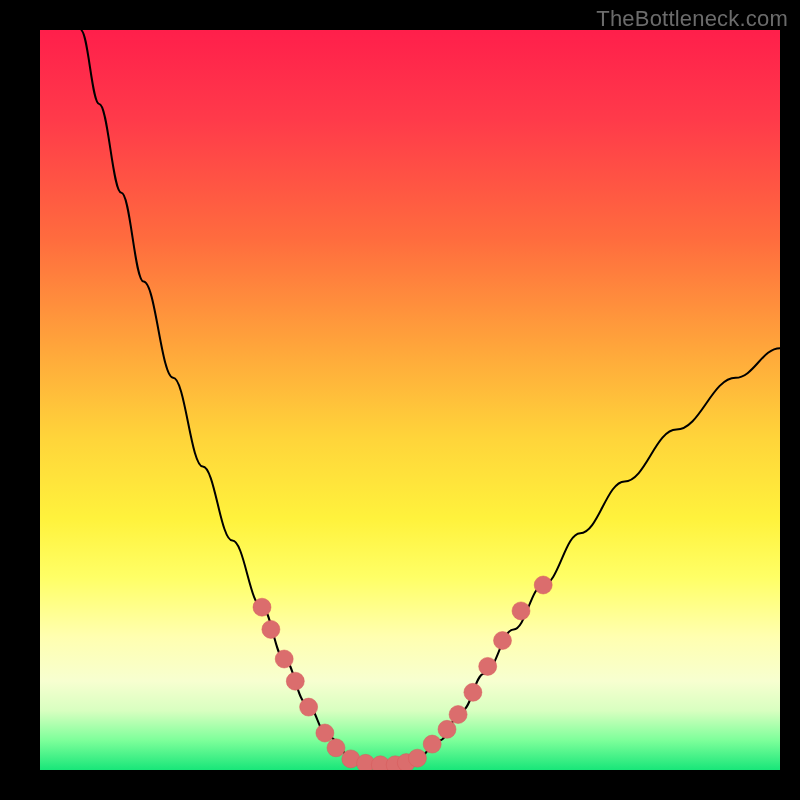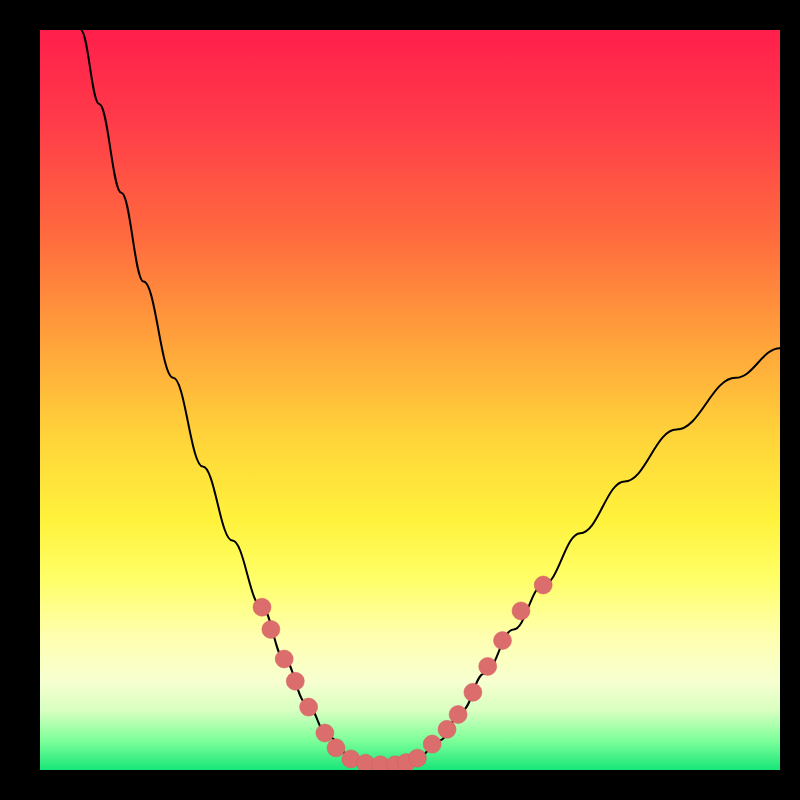--- a/index.html
+++ b/index.html
@@ -58,20 +58,21 @@
   .dot {
     fill: #db6d6d;
     stroke: #d65a5a;
     stroke-width: 0.5;
   }
 </style>
 </head>
 <body>
 
 <div class="frame">
+  <div class="watermark">TheBottleneck.com</div>
   <div class="plot-area"></div>
   <svg class="curve" viewBox="0 0 740 740" preserveAspectRatio="none">
     <path id="main-curve" d="M 40.70 0.00 C 48.10 0.00, 51.80 74.00, 59.20 74.00 C 68.08 74.00, 72.52 162.80, 81.40 162.80 C 90.28 162.80, 94.72 251.60, 103.60 251.60 C 115.44 251.60, 121.36 347.80, 133.20 347.80 C 145.04 347.80, 150.96 436.60, 162.80 436.60 C 174.64 436.60, 180.56 510.60, 192.40 510.60 C 204.24 510.60, 210.16 577.20, 222.00 577.20 C 230.88 577.20, 235.32 629.00, 244.20 629.00 C 253.08 629.00, 257.52 673.40, 266.40 673.40 C 275.28 673.40, 279.72 706.70, 288.60 706.70 C 297.48 706.70, 301.92 726.68, 310.80 726.68 C 319.68 726.68, 324.12 734.82, 333.00 734.82 C 341.88 734.82, 346.32 734.82, 355.20 734.82 C 364.08 734.82, 368.52 728.16, 377.40 728.16 C 386.28 728.16, 390.72 710.40, 399.60 710.40 C 408.48 710.40, 412.92 680.80, 421.80 680.80 C 430.68 680.80, 435.12 643.80, 444.00 643.80 C 455.84 643.80, 461.76 599.40, 473.60 599.40 C 485.44 599.40, 491.36 555.00, 503.20 555.00 C 518.00 555.00, 525.40 503.20, 540.20 503.20 C 557.96 503.20, 566.84 451.40, 584.60 451.40 C 605.32 451.40, 615.68 399.60, 636.40 399.60 C 660.08 399.60, 671.92 347.80, 695.60 347.80 C 713.36 347.80, 722.24 318.20, 740.00 318.20"></path>
     <g id="dots">
         <circle cx="222.00" cy="577.20" r="9" class="dot"></circle>
         <circle cx="230.88" cy="599.40" r="9" class="dot"></circle>
         <circle cx="244.20" cy="629.00" r="9" class="dot"></circle>
         <circle cx="255.30" cy="651.20" r="9" class="dot"></circle>
         <circle cx="268.62" cy="677.10" r="9" class="dot"></circle>
         <circle cx="284.90" cy="703.00" r="9" class="dot"></circle>

